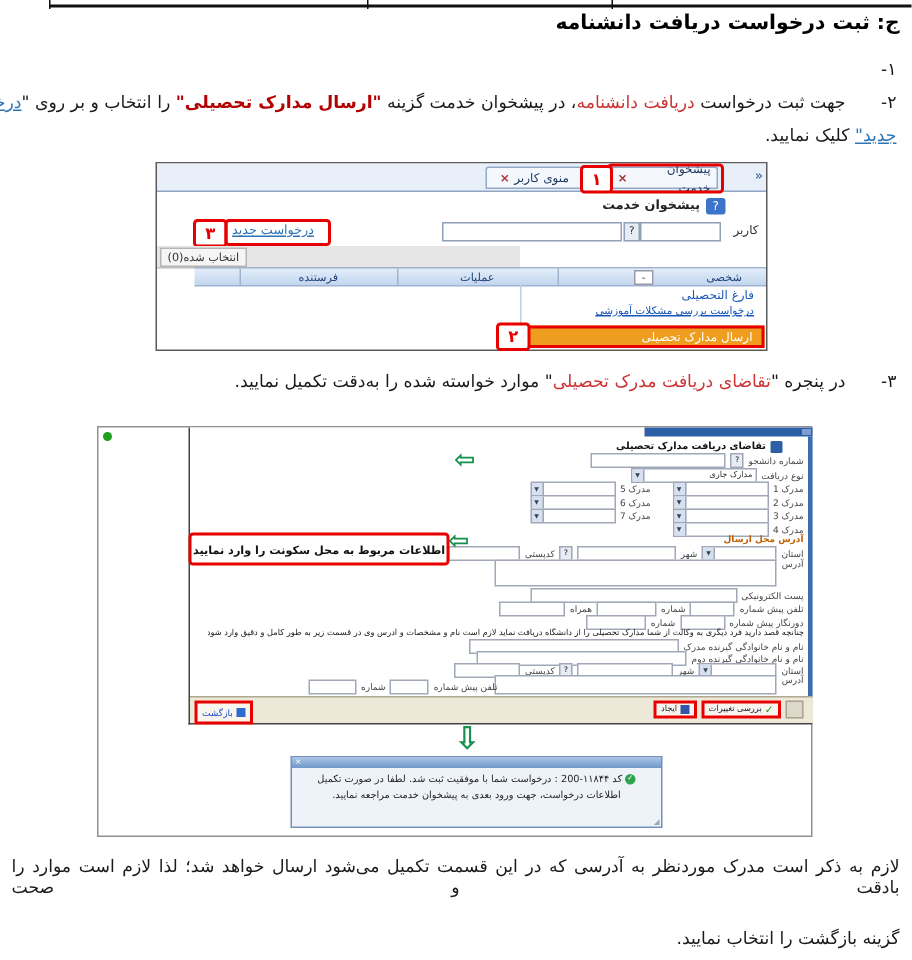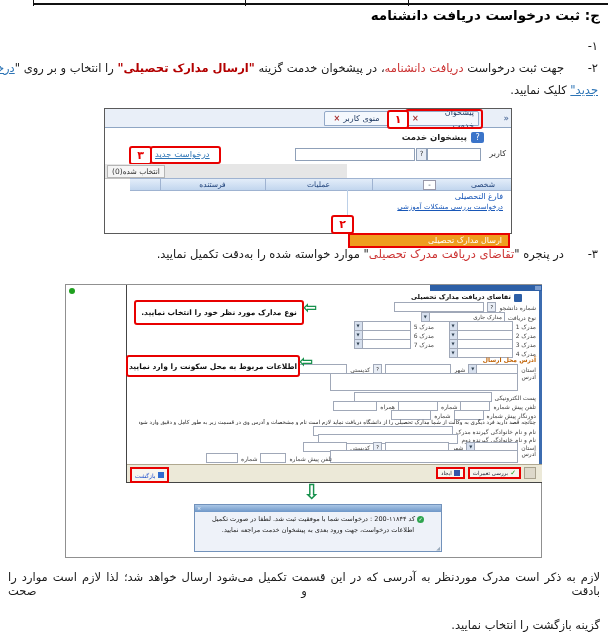--- a/index.html
+++ b/index.html
@@ -159,21 +159,21 @@
       <div class="vsep" style="left:242px;top:0;height:11px"></div>
       <div class="hcell" style="left:30px;width:105px">فرستنده</div>
       <div class="hcell" style="left:135px;width:107px">عملیات</div>
       <div class="filterbox" style="right:75px">-</div>
       <div class="abs" style="right:16px;top:1px;font-weight:normal">شخصی</div>
     </div>
     <div class="vsep" style="left:242px;top:81px;height:42px;background:#bcd0e8"></div>
 
     <div class="litem" style="right:8px;top:83px;font-size:8px">فارغ التحصیلی</div>
     <div class="litem" style="right:8px;top:94px;font-size:7px;text-decoration:underline">درخواست بررسی مشکلات آموزشی</div>
-    <div class="orange" style="right:1px;top:124px;width:152px;height:11px">ارسال مدارک تحصیلی</div>
+    <div class="orange" style="right:1px;top:108px;width:152px;height:11px">ارسال مدارک تحصیلی</div>
     <div class="conum" style="right:157px;top:106px;width:19px;height:15px;font-size:11px;line-height:15px">۲</div>
   </div>
 
   <div class="li" style="top:247px">
     <span class="num">۳-</span>
     <span class="itxt"><span>در پنجره "</span><span class="red">تقاضای دریافت مدرک تحصیلی</span><span>" موارد خواسته شده را به‌دقت تکمیل نمایید.</span></span>
   </div>
 
   <div class="shot2">
     <div class="gdot"></div>
@@ -330,21 +330,20 @@
           </div>
           <div class="cbtn">
             <span>بررسی تغییرات</span>
             <span class="gcheck">✓</span>
           </div>
           <div class="graybtn"></div>
         </div>
       </div>
     </div>
 
-    <div class="callout" style="left:68px;top:15px;width:166px;height:21px;font-size:7.5px">نوع مدارک مورد نظر خود را انتخاب نمایید.</div>
     <div class="garrow" style="left:237px;top:12px;font-size:17px">⇦</div>
     <div class="callout" style="left:60px;top:70px;width:170px;height:18px;font-size:7.5px">اطلاعات مربوط به محل سکونت را وارد نمایید</div>
     <div class="garrow" style="left:233px;top:66px;font-size:17px">⇦</div>
 
     <div class="garrow" style="left:237px;top:195px;font-size:21px">⇩</div>
     <div class="msgbox">
       <div class="msgtitle">
         <span class="msgx">×</span>
       </div>
       <div class="msgbody">

